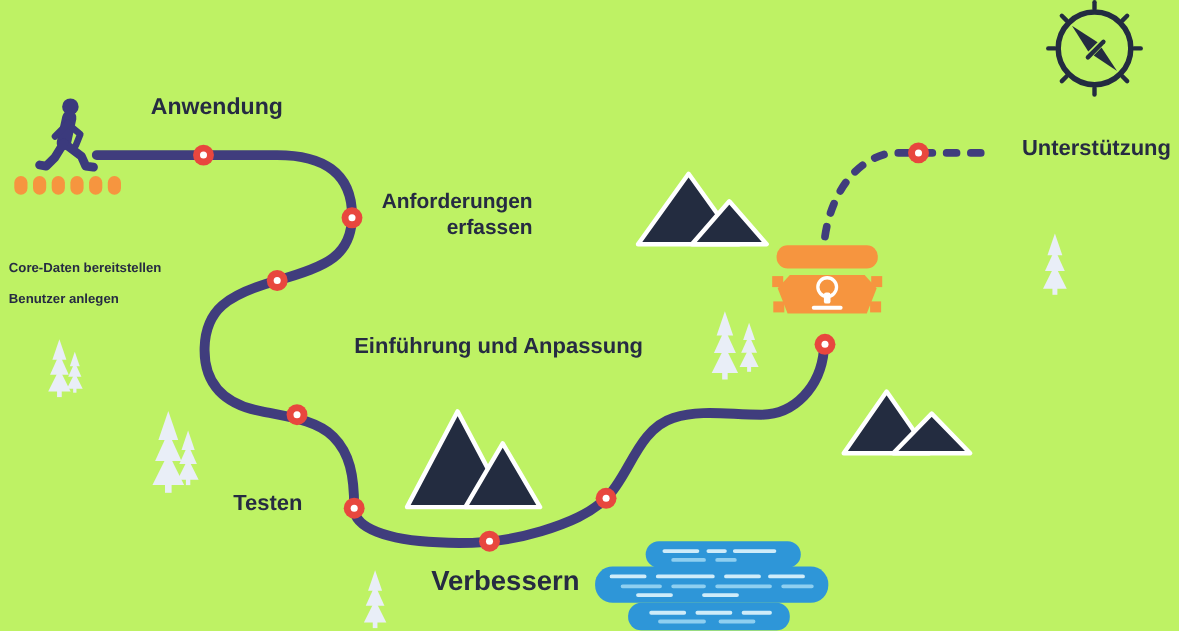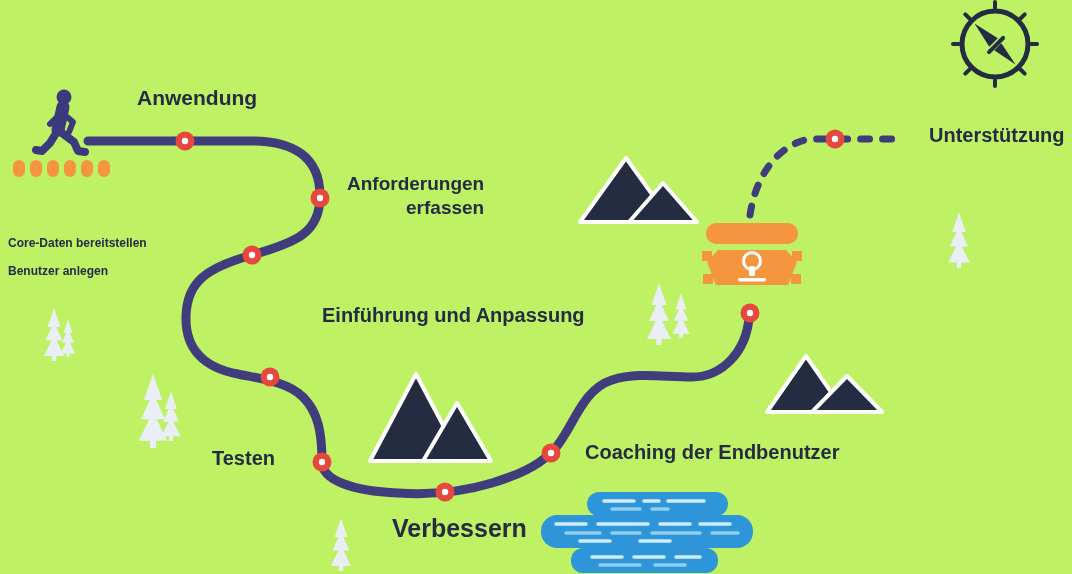--- a/index.html
+++ b/index.html
@@ -194,15 +194,14 @@
     <span class="ln">Core-Daten bereitstellen</span>
     <span class="ln">Benutzer anlegen</span>
   </div>
 
   <div class="lbl lbl-center">
     <span class="ln">Einführung und Anpassung</span>
   </div>
 
   <div class="lbl lbl-testen">Testen</div>
   <div class="lbl lbl-verbessern">Verbessern</div>
-  <div class="lbl lbl-coaching">Coaching der Endbenutzer</div>
   <div class="lbl lbl-unterstuetzung">Unterstützung</div>
 </div>
 
 </body></html>

